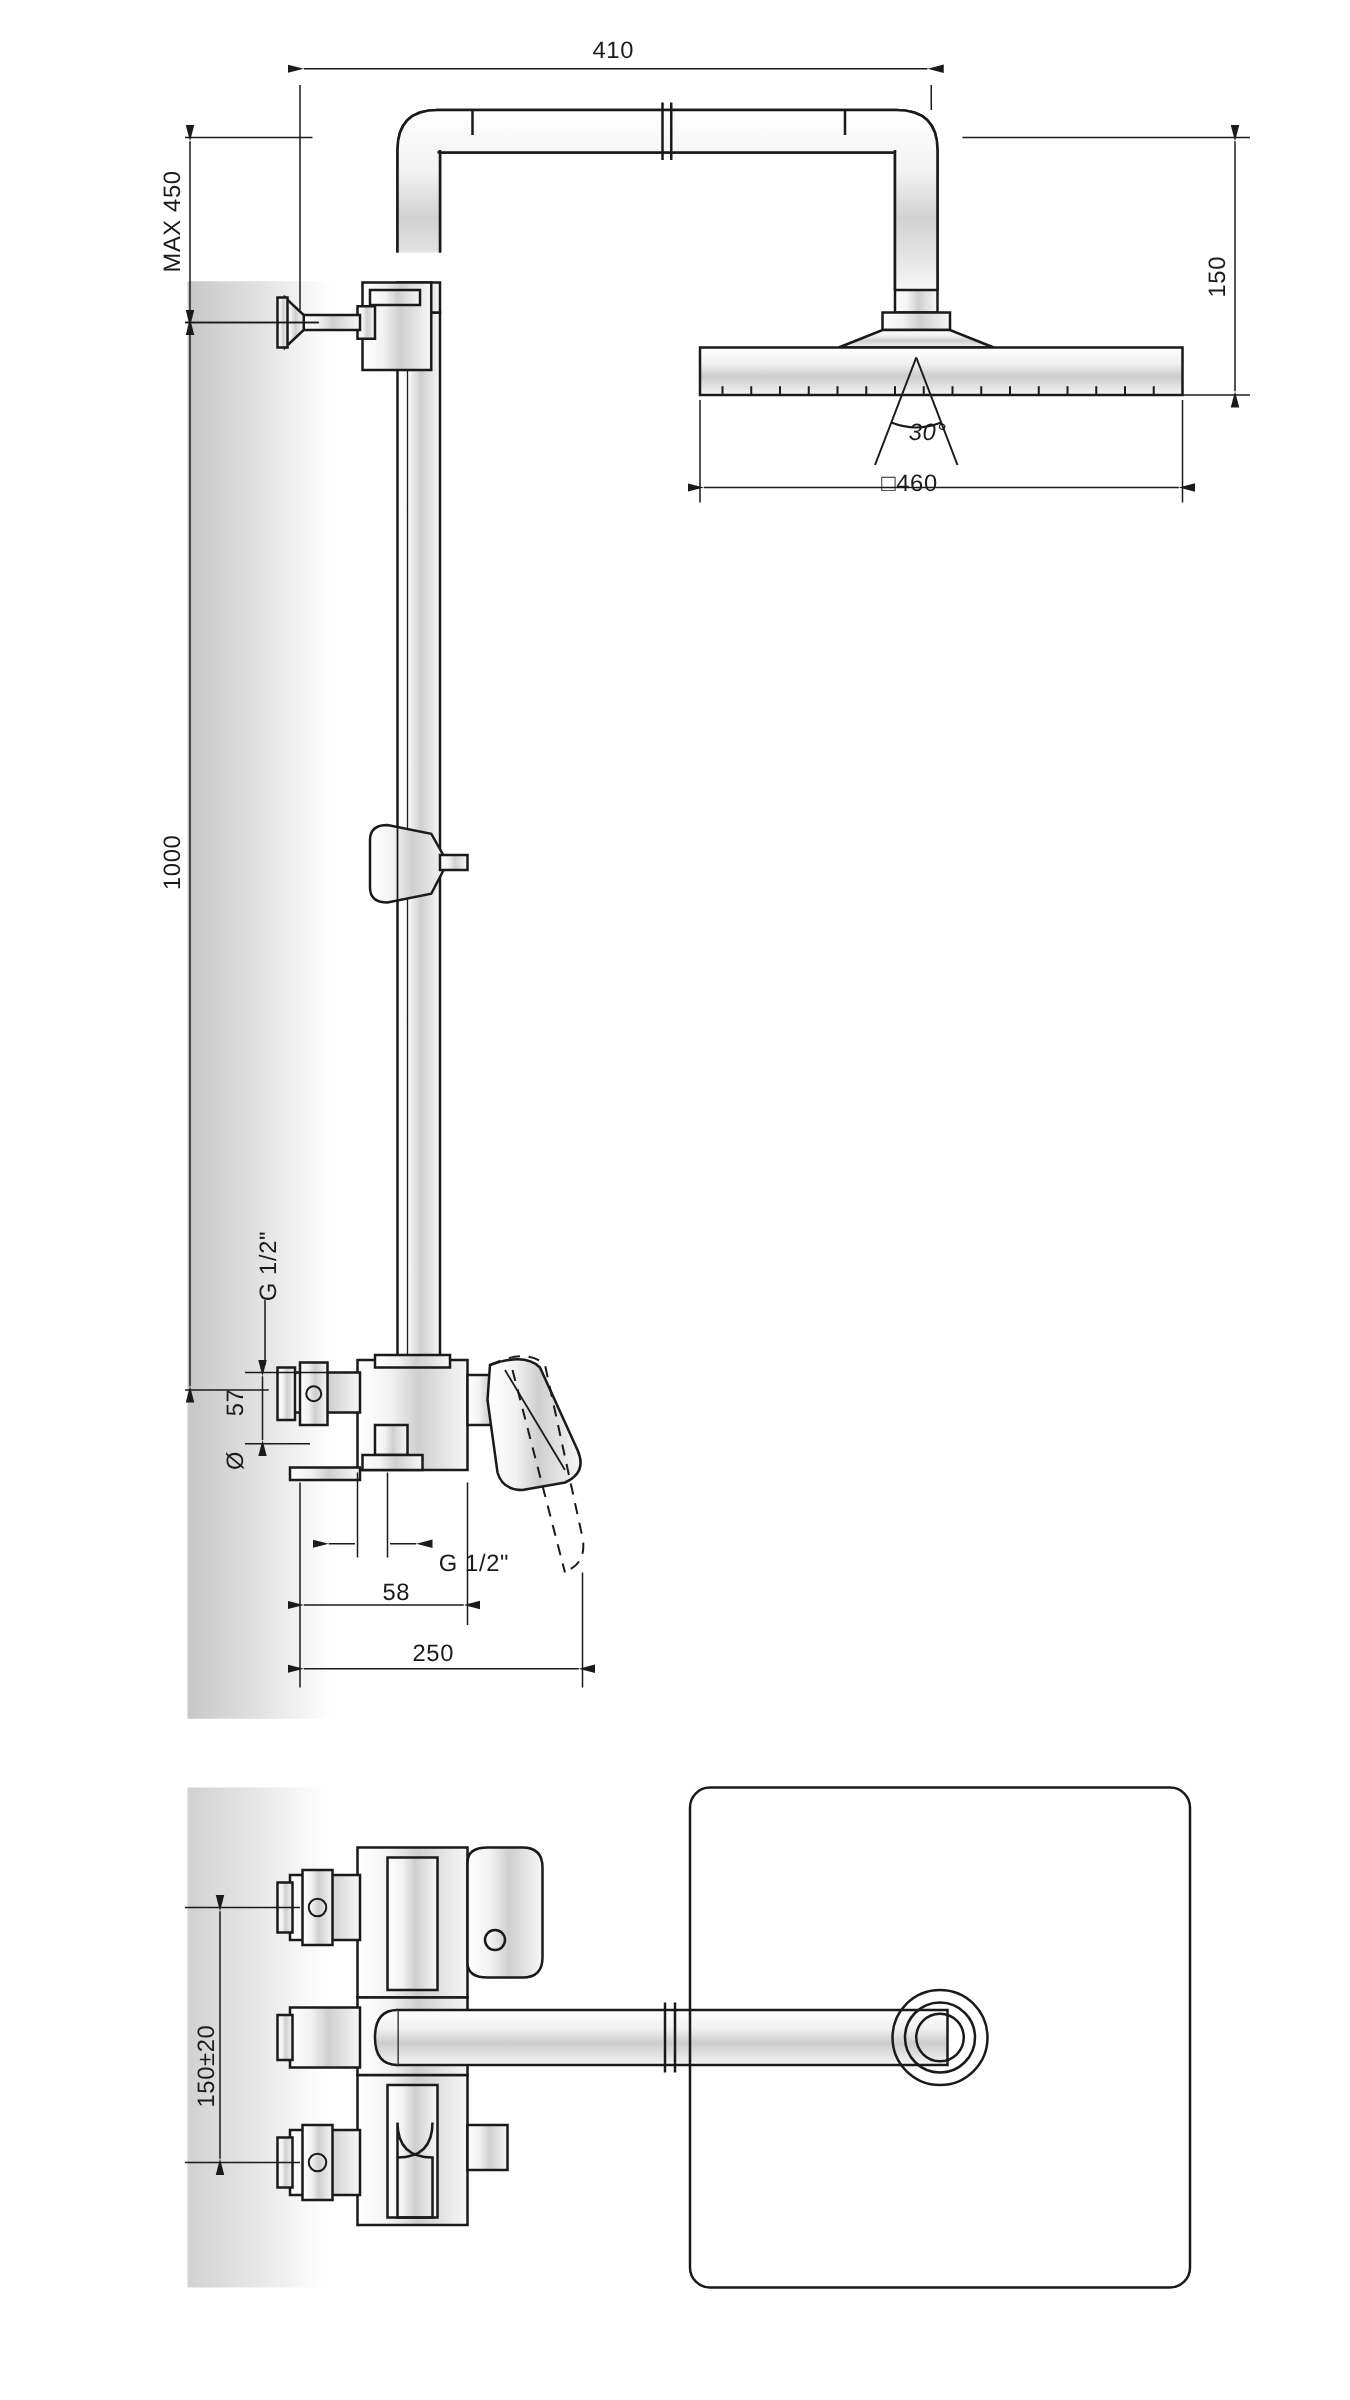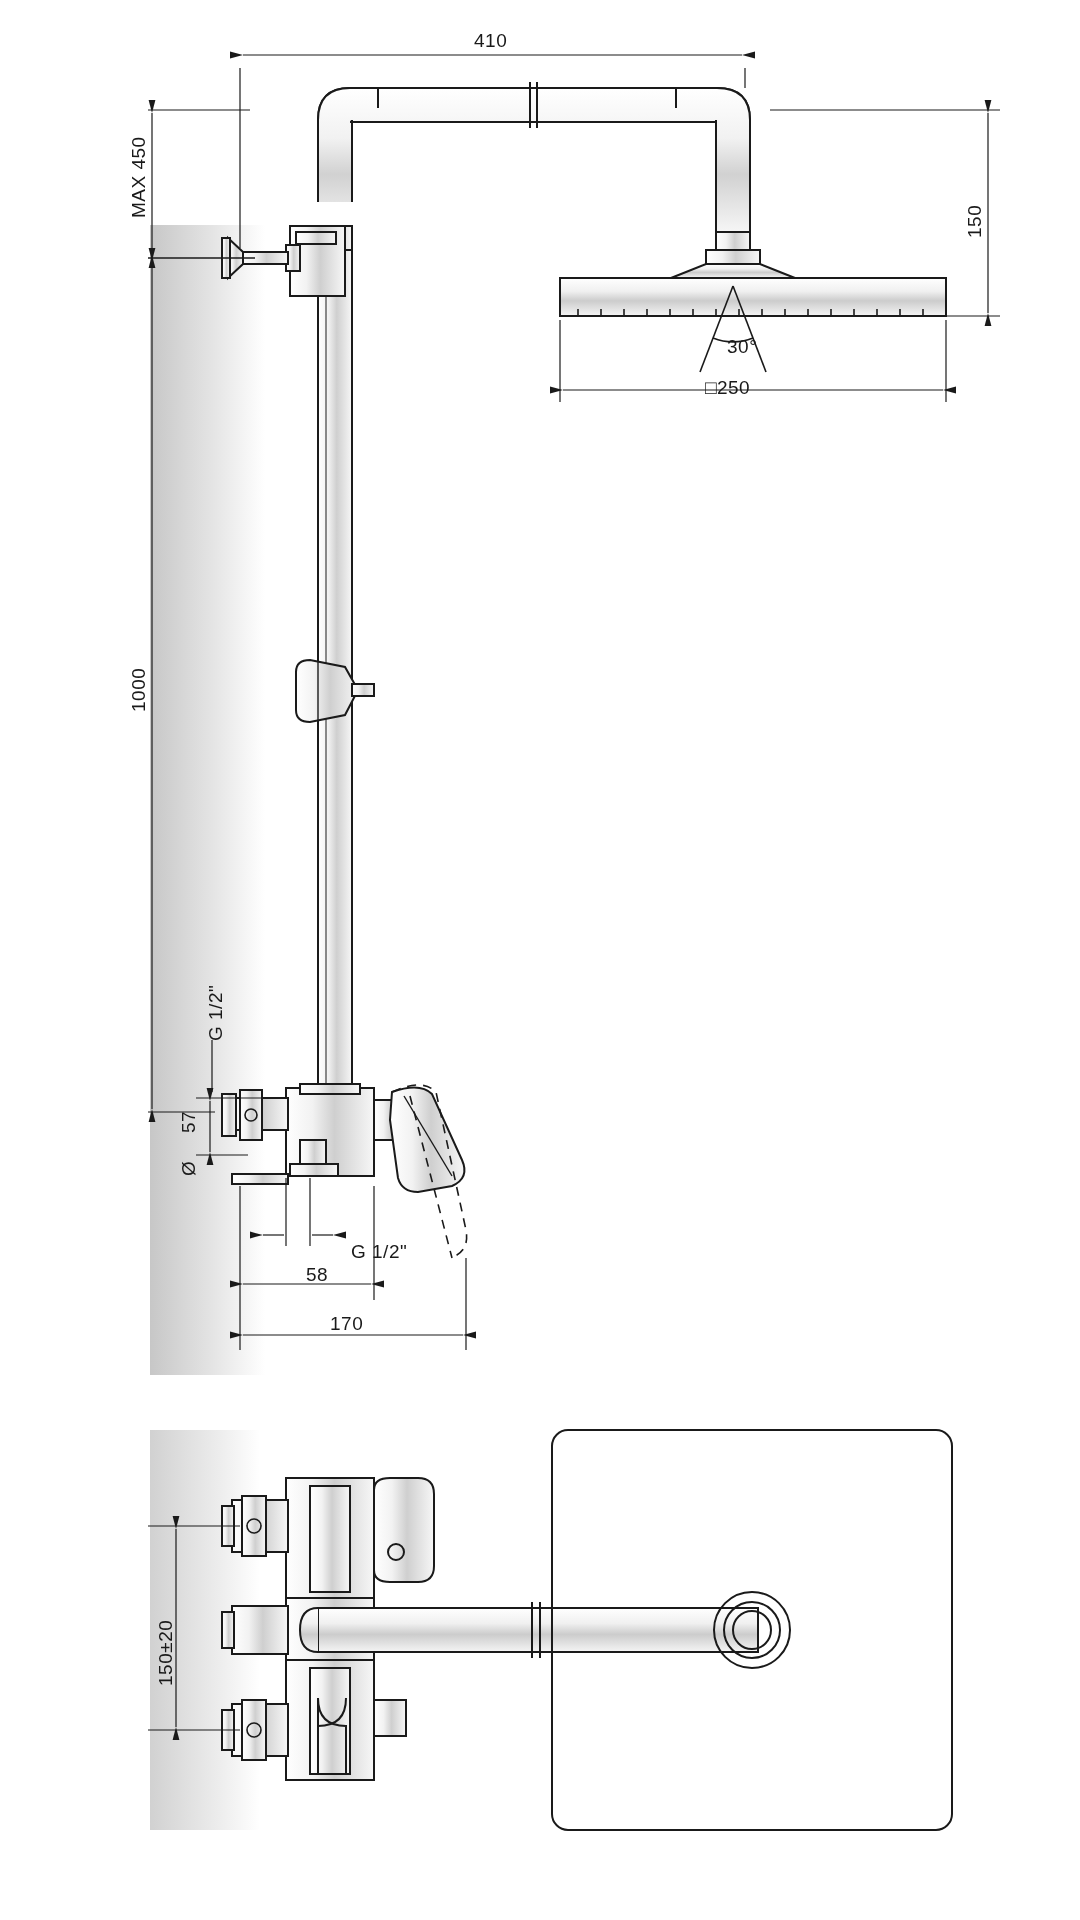--- a/index.html
+++ b/index.html
@@ -263,33 +263,33 @@
       <line x1="176" y1="1529" x2="176" y2="1727" marker-start="url(#arrL)" marker-end="url(#arrR)"></line>
     </g>
   </svg>
 
   <div class="dim-label" style="left:474px; top:30px;text-align:right;">410</div>
 
   <div class="dim-label rot90" style="left:128px; top:218px;">MAX 450</div>
 
   <div class="dim-label rot90" style="left:964px; top:238px;">150</div>
 
-  <div class="dim-label" style="left:727px; top:336px;">30°</div>
-
-  <div class="dim-label" style="left:705px; top:377px;">□250</div>
+  <div class="dim-label" style="left:727px; top:336px;font-style:italic;">30°</div>
+
+  <div class="dim-label" style="left:705px; top:377px;">□460</div>
 
   <div class="dim-label rot90" style="left:128px; top:712px;">1000</div>
 
   <div class="dim-label rot90" style="left:205px; top:1041px;">G 1/2"</div>
 
   <div class="dim-label rot90" style="left:178px; top:1133px;">57</div>
 
   <div class="dim-label rot90" style="left:178px; top:1176px;">Ø</div>
 
   <div class="dim-label" style="left:351px; top:1241px;">G 1/2"</div>
 
   <div class="dim-label" style="left:274px; top:1264px;margin-left:32px;">58</div>
 
-  <div class="dim-label" style="left:330px; top:1313px;">170</div>
+  <div class="dim-label" style="left:330px; top:1313px;">250</div>
 
   <div class="dim-label rot90" style="left:155px; top:1686px;">150±20</div>
 
 </div>
 
 </body></html>

